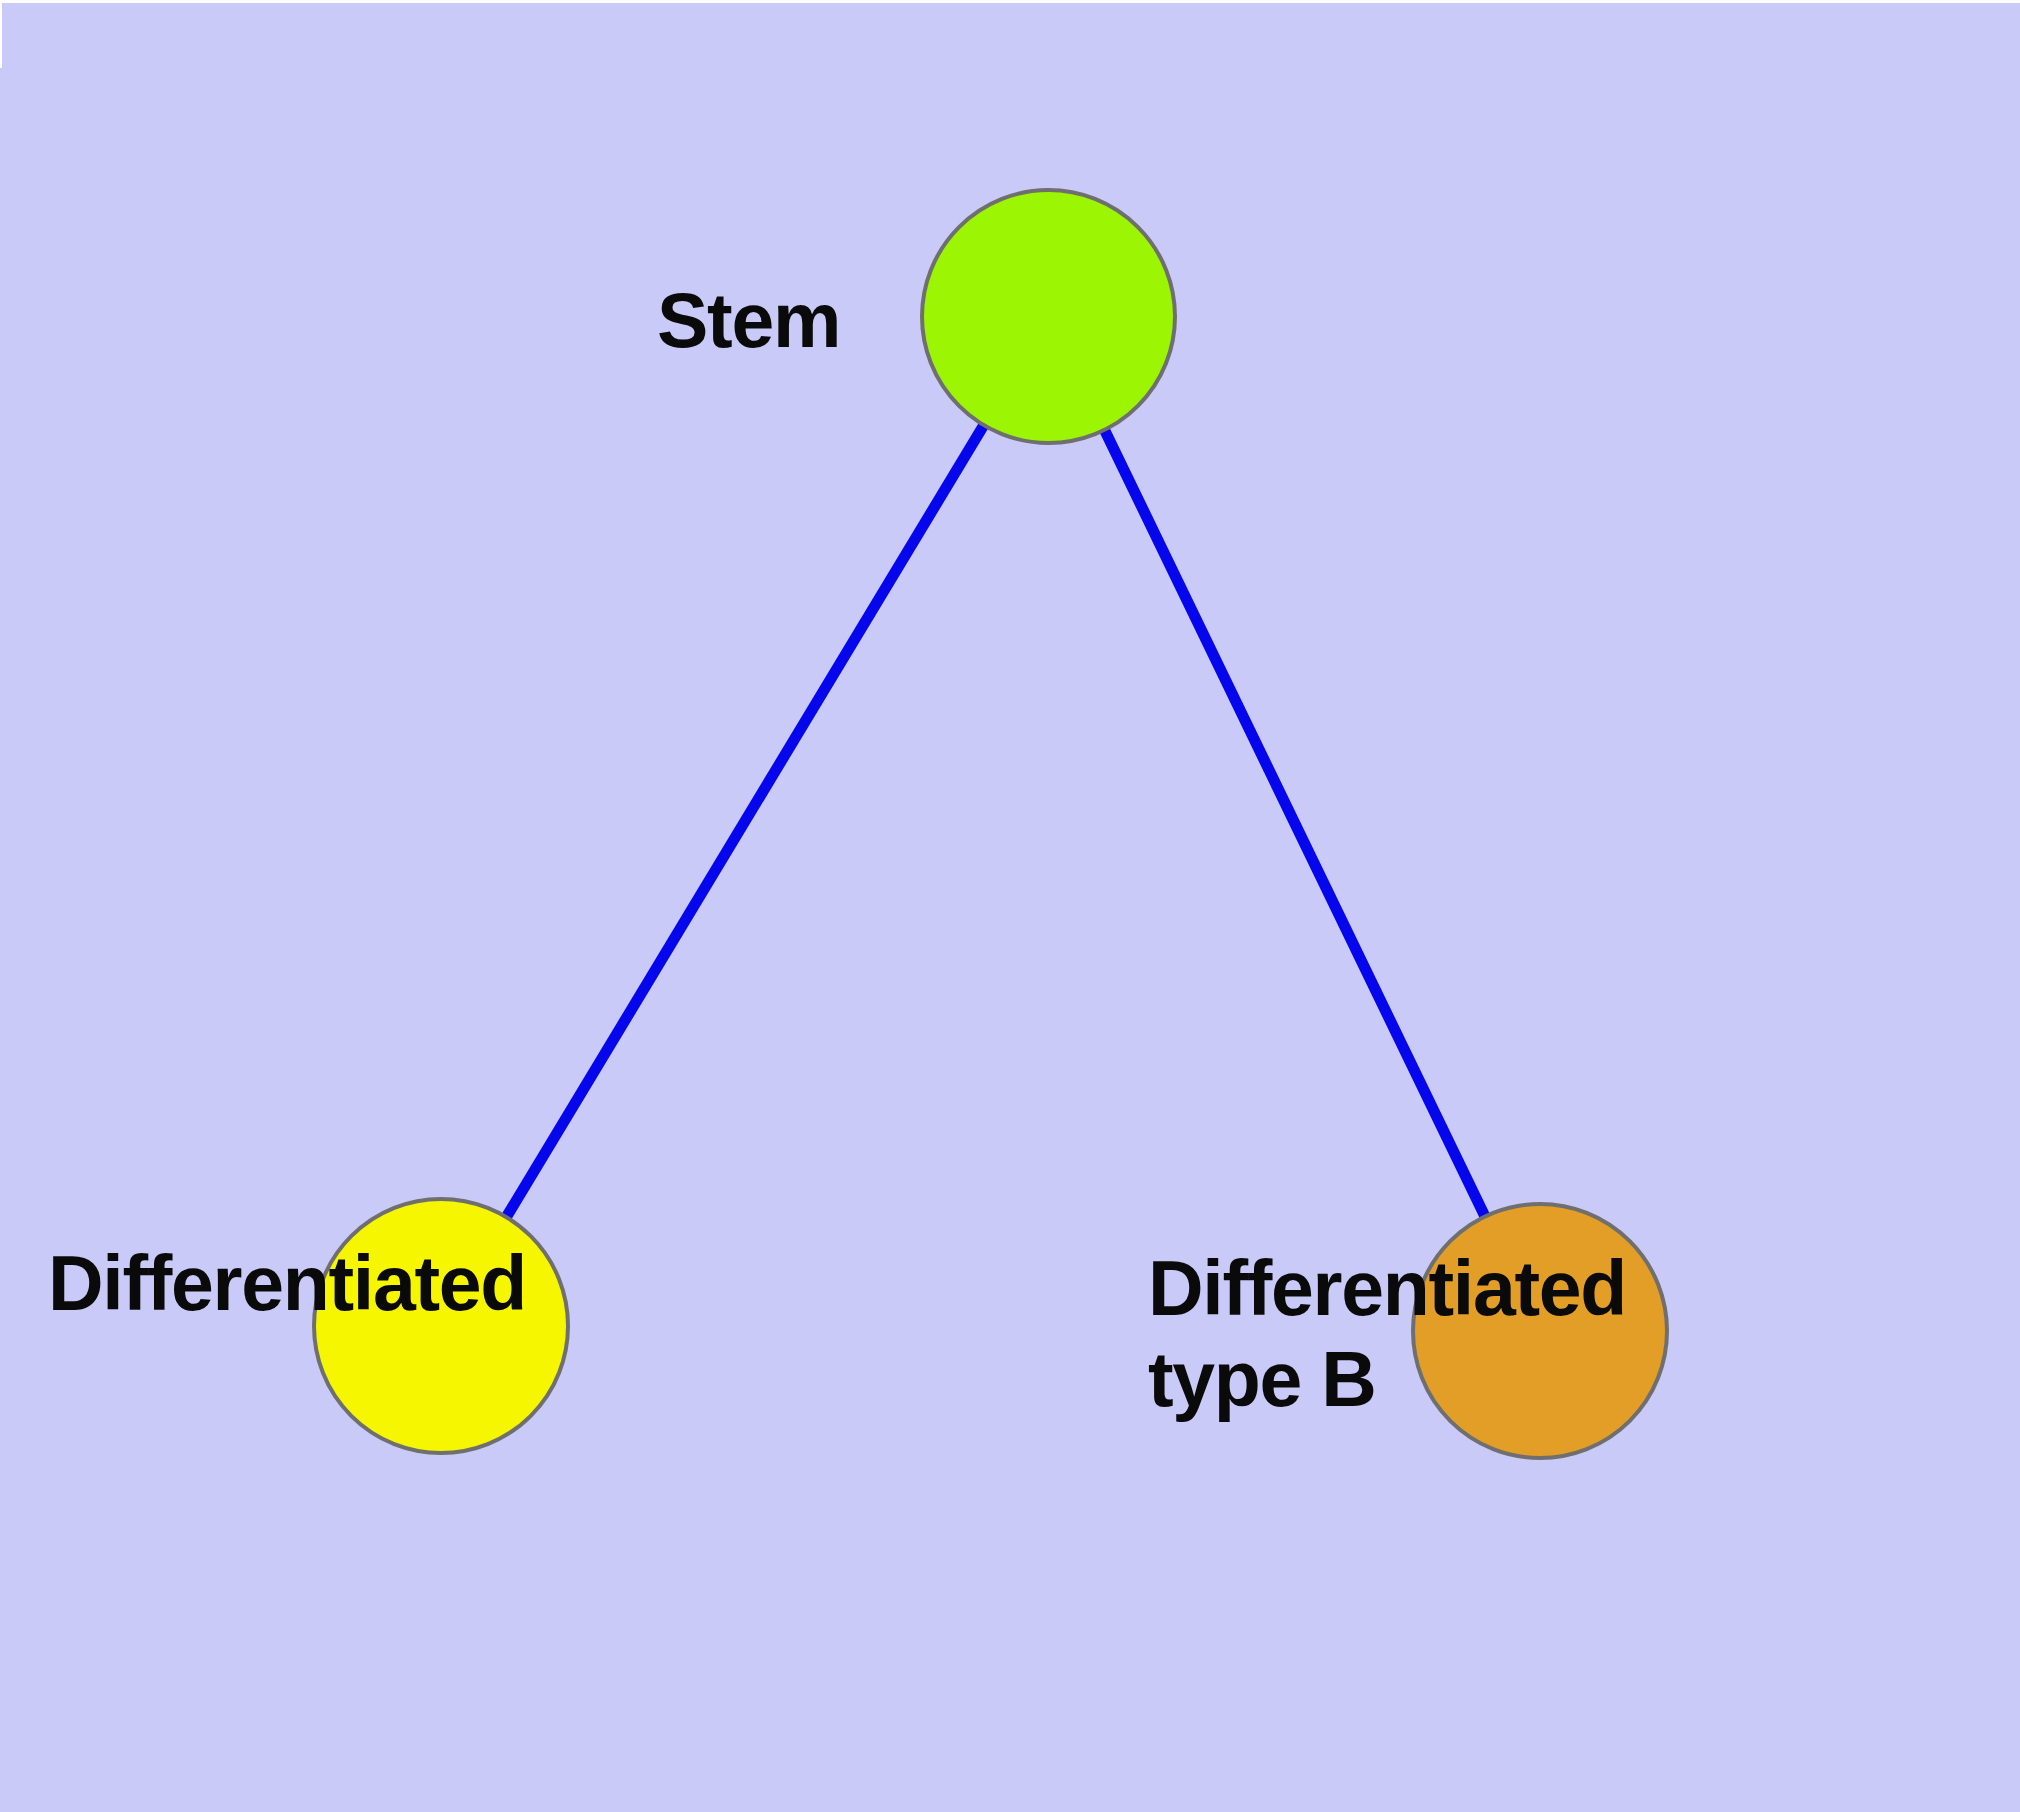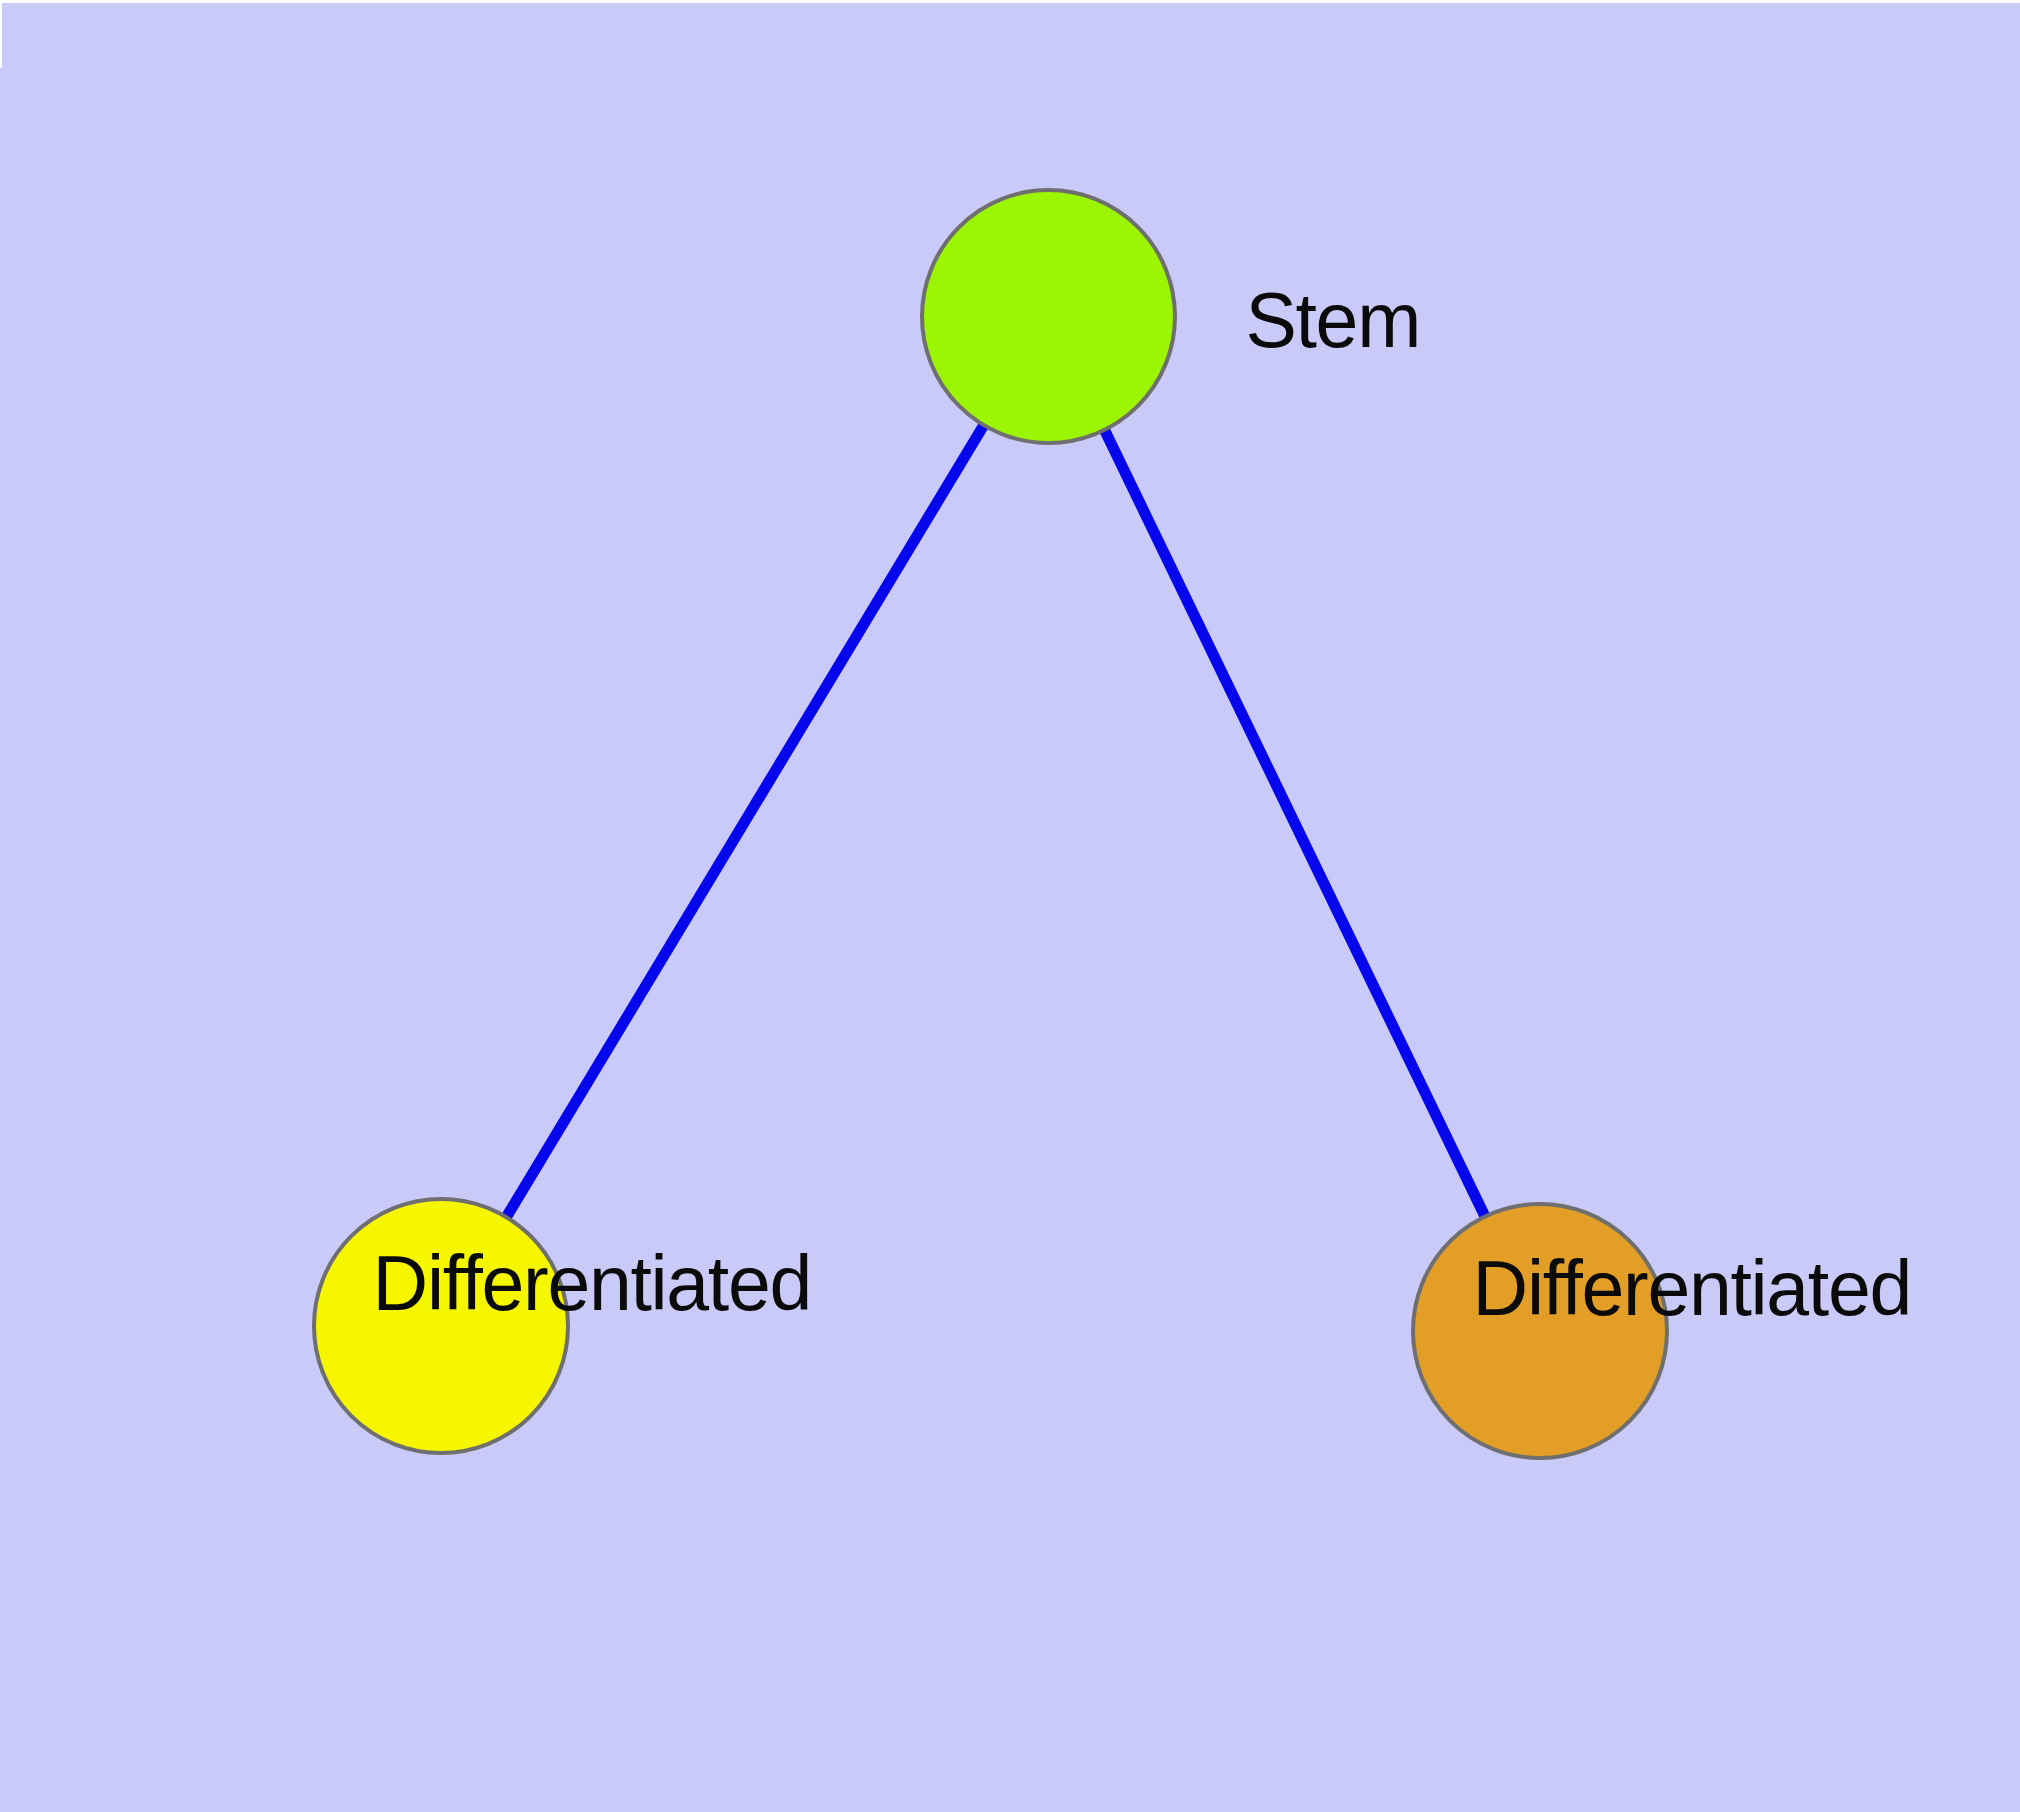--- a/index.html
+++ b/index.html
@@ -39,22 +39,22 @@
     border: 4.2px solid #6f6f6f;
     border-radius: 50%;
     z-index: 2;
   }
   .node-stem   { left: 920px; top: 188px;  width: 257px; height: 257px; }
   .node-type-a { left: 312px;  top: 1197px; width: 258px; height: 258px; }
   .node-type-b { left: 1411px; top: 1202px; width: 258px; height: 258px; }
   .node-label {
     position: absolute;
     width: 763px;
-    text-align: right;
-    font-weight: normal;
+    text-align: left;
+    font-weight: bold;
     font-size: 77px;
     line-height: 91px;
     letter-spacing: -1.3px;
     color: #0a0a0a;
     z-index: 3;
     white-space: nowrap;
   }
   .label-stem   { left: 657px;  top: 275px;  }
   .label-type-a { left: 48px;   top: 1238px; }
   .label-type-b { left: 1148px; top: 1243px; }
@@ -84,16 +84,17 @@
   <div class="node-label label-stem" style="color: rgb(10, 10, 10);">
     <div>Stem</div>
   </div>
 
   <div class="node-label label-type-a" style="color: rgb(10, 10, 10);">
     <div>Differentiated</div>
   </div>
 
   <div class="node-label label-type-b" style="color: rgb(10, 10, 10);">
     <div>Differentiated</div>
+    <div>type B</div>
   </div>
 
 </div>
 
 
 </body></html>

